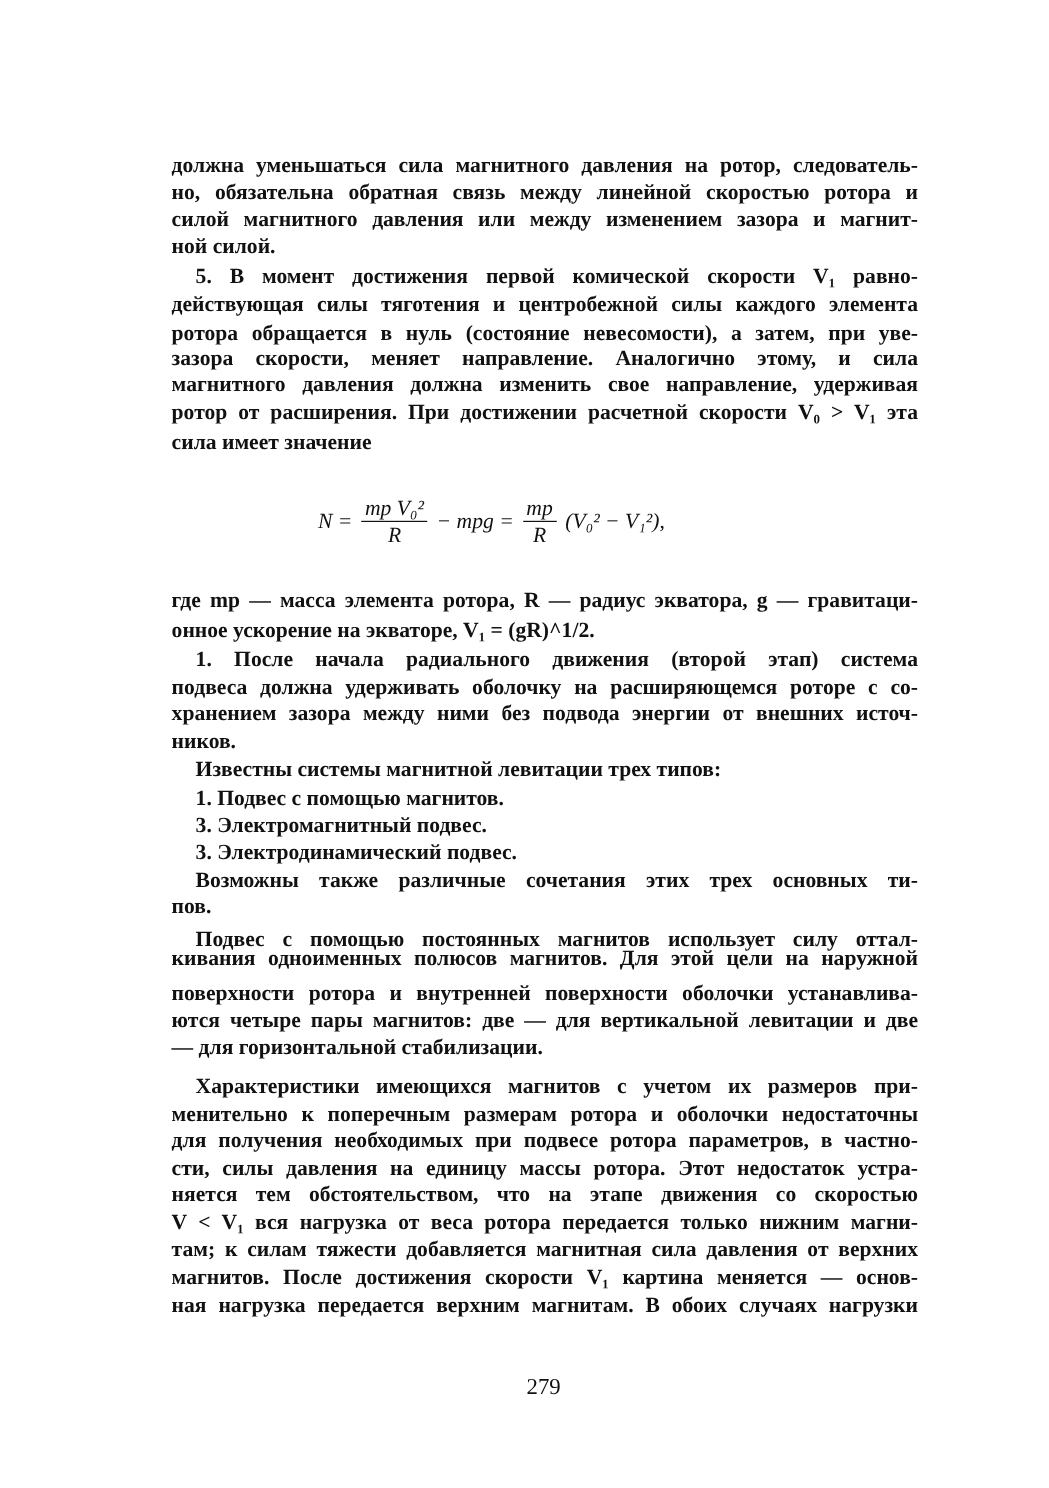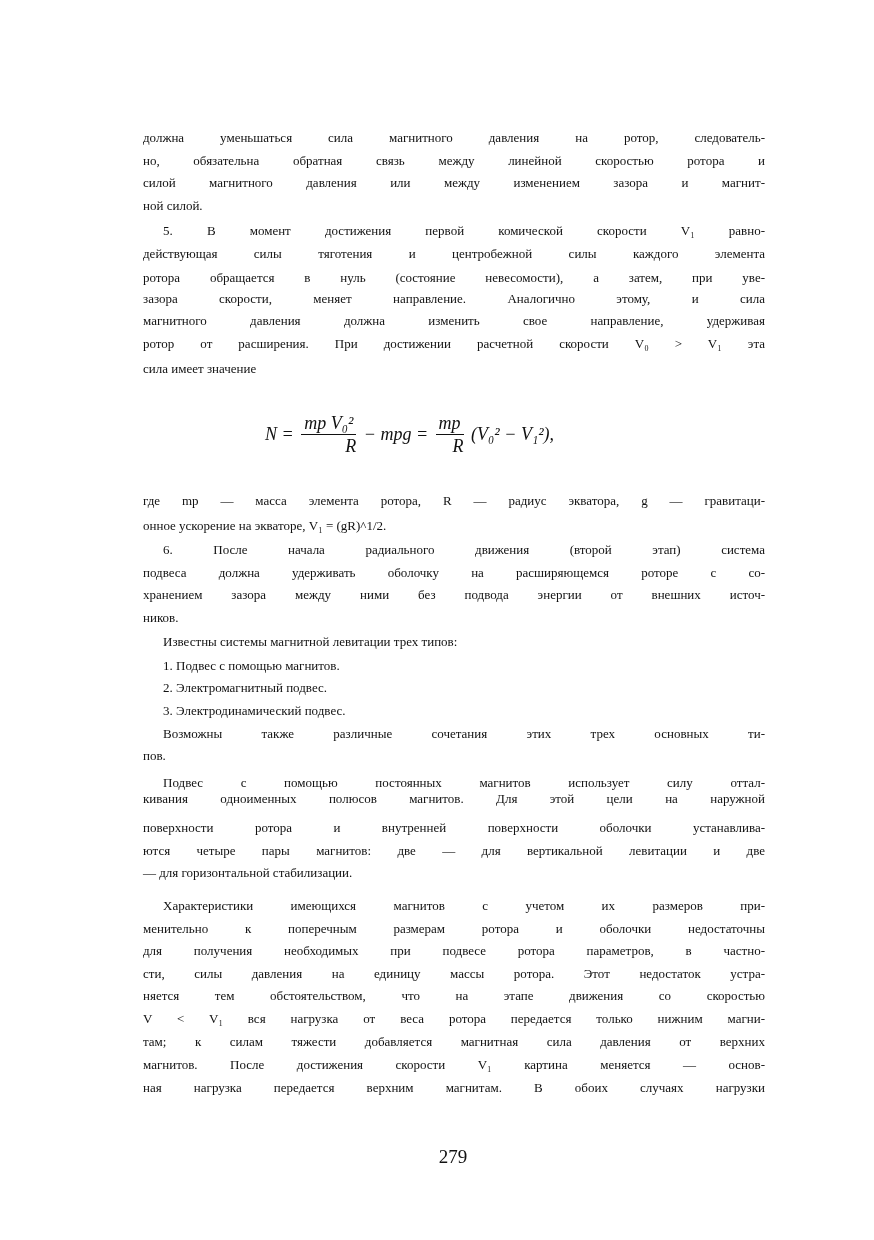--- a/index.html
+++ b/index.html
@@ -1,27 +1,27 @@
 <!DOCTYPE html>
 <html><head>
 <meta charset="utf-8">
 <style>
   html, body { margin: 0; padding: 0; background: #ffffff; }
   body { width: 874px; height: 1240px; position: relative; overflow: hidden;
          font-family: "Liberation Serif", "DejaVu Serif", serif; color: #111; }
   .page { position: absolute; left: 143px; top: 126px; width: 622px; }
   .line { position: absolute; left: 0; width: 622px; height: 23px;
-          font-size: 13px; line-height: 23px; white-space: nowrap;
-          text-align: justify; text-align-last: justify; }
+          font-size: 18px; line-height: 23px; white-space: nowrap;
+          text-align: justify; text-align-last: justify; font-weight: bold; }
   .line.last { text-align-last: left; }
   .line.indent { left: 20px; width: 602px; }
   .line.plain { text-align-last: left; }
   .formula { position: absolute; left: 262px; top: 412px; width: 340px; height: 60px;
              font-size: 18px; font-style: italic; }
-  .frac { display: inline-block; vertical-align: middle; text-align: right; }
+  .frac { display: inline-block; vertical-align: middle; text-align: center; }
   .frac .num { display: block; border-bottom: 1px solid #111; padding: 0 3px; line-height: 22px; }
   .frac .den { display: block; line-height: 22px; }
   .fpart { display: inline-block; vertical-align: middle; margin: 0 3px; }
   .pagenum { position: absolute; left: 16px; width: 874px; top: 1146px; text-align: center;
              font-size: 19px; }
 </style>
 </head>
 <body>
 
 <div class="page">
@@ -35,28 +35,28 @@
   <div class="line" style="top:115.5px">действующая силы тяготения и центробежной силы каждого элемента</div>
   <div class="line" style="top:140px">ротора обращается в нуль (состояние невесомости), а затем, при уве-</div>
   <div class="line" style="top:160.5px">зазора скорости, меняет направление. Аналогично этому, и сила</div>
   <div class="line" style="top:183px">магнитного давления должна изменить свое направление, удерживая</div>
   <div class="line" style="top:205.5px">ротор от расширения. При достижении расчетной скорости V₀ &gt; V₁ эта</div>
   <div class="line last" style="top:231px">сила имеет значение</div>
 
   <div class="line" style="top:363px">где mр — масса элемента ротора, R — радиус экватора, g — гравитаци-</div>
   <div class="line last" style="top:388px">онное ускорение на экваторе, V₁ = (gR)^1/2.</div>
 
-  <div class="line indent" style="top:412px">6. После начала радиального движения (второй этап) система</div>
+  <div class="line indent" style="top:412px">1. После начала радиального движения (второй этап) система</div>
   <div class="line" style="top:434.5px">подвеса должна удерживать оболочку на расширяющемся роторе с со-</div>
   <div class="line" style="top:457px">хранением зазора между ними без подвода энергии от внешних источ-</div>
   <div class="line last" style="top:479.5px">ников.</div>
 
   <div class="line indent plain" style="top:504px">Известны системы магнитной левитации трех типов:</div>
   <div class="line indent plain" style="top:528px">1. Подвес с помощью магнитов.</div>
-  <div class="line indent plain" style="top:550px">2. Электромагнитный подвес.</div>
+  <div class="line indent plain" style="top:550px">3. Электромагнитный подвес.</div>
   <div class="line indent plain" style="top:573px">3. Электродинамический подвес.</div>
   <div class="line indent" style="top:596px">Возможны также различные сочетания этих трех основных ти-</div>
   <div class="line last" style="top:618px">пов.</div>
 
   <div class="line indent" style="top:645px">Подвес с помощью постоянных магнитов использует силу оттал-</div>
   <div class="line" style="top:661px">кивания одноименных полюсов магнитов. Для этой цели на наружной</div>
   <div class="line" style="top:690px">поверхности ротора и внутренней поверхности оболочки устанавлива-</div>
   <div class="line" style="top:712.5px">ются четыре пары магнитов: две — для вертикальной левитации и две</div>
   <div class="line last" style="top:735px">— для горизонтальной стабилизации.</div>
 

